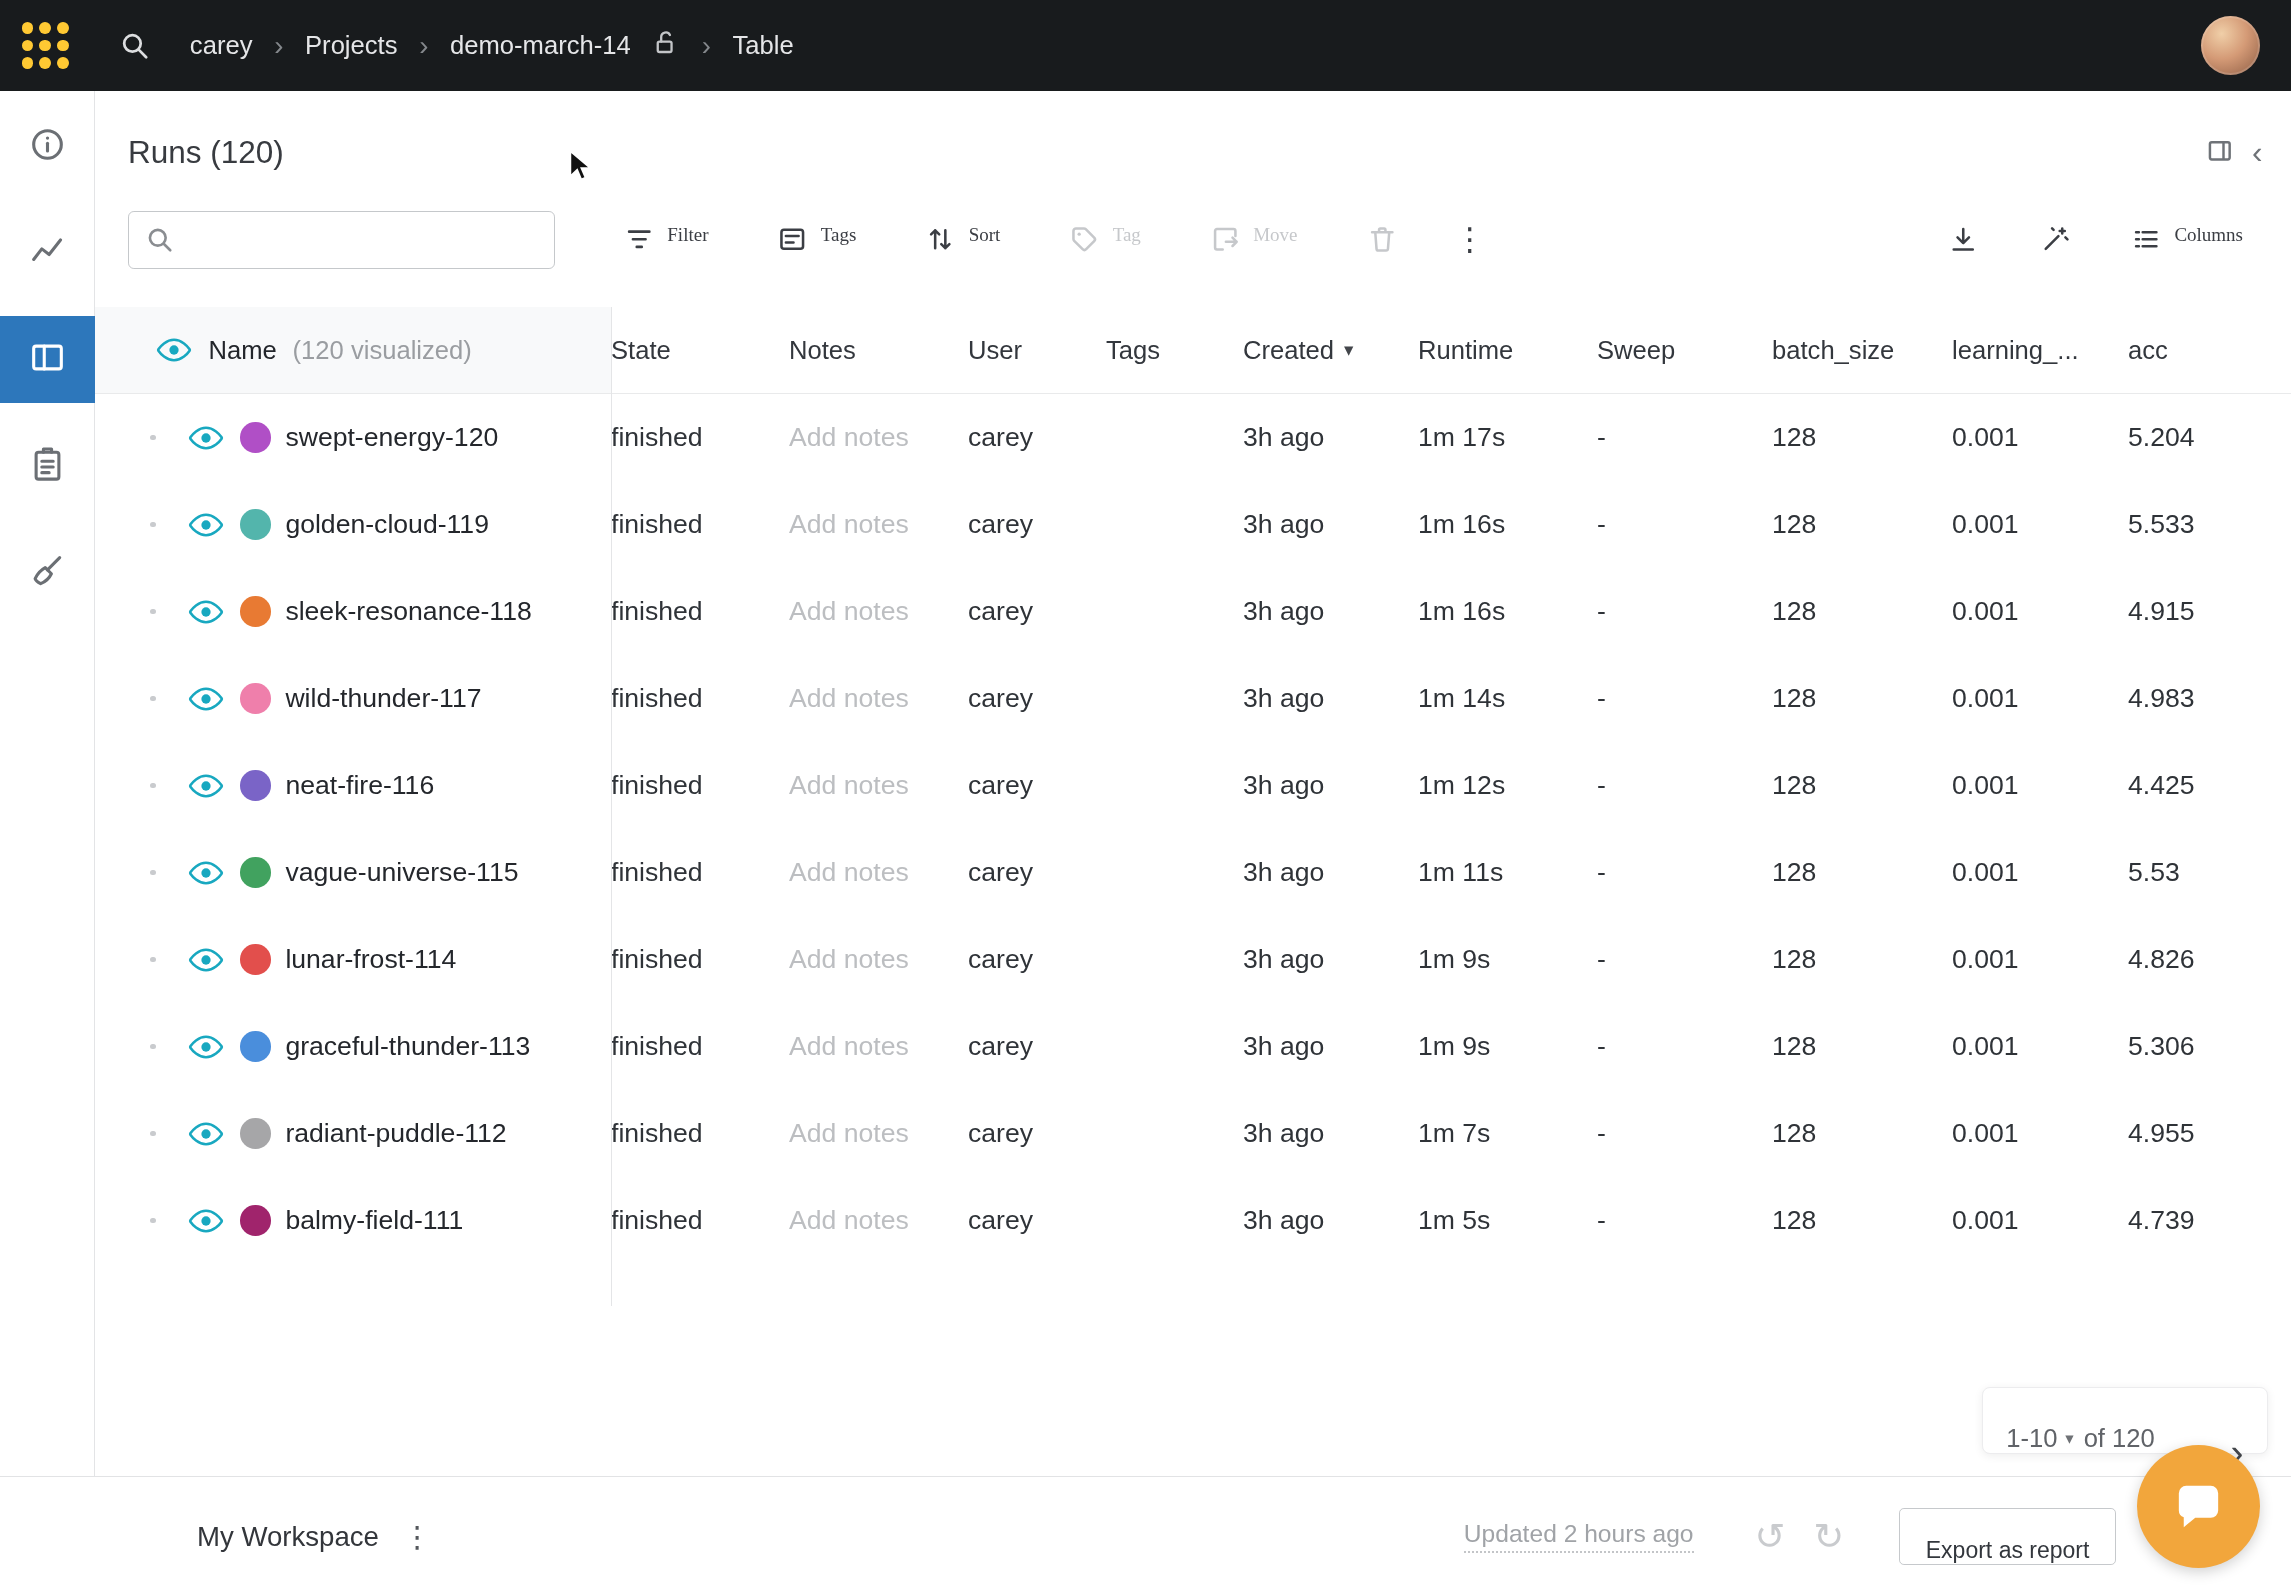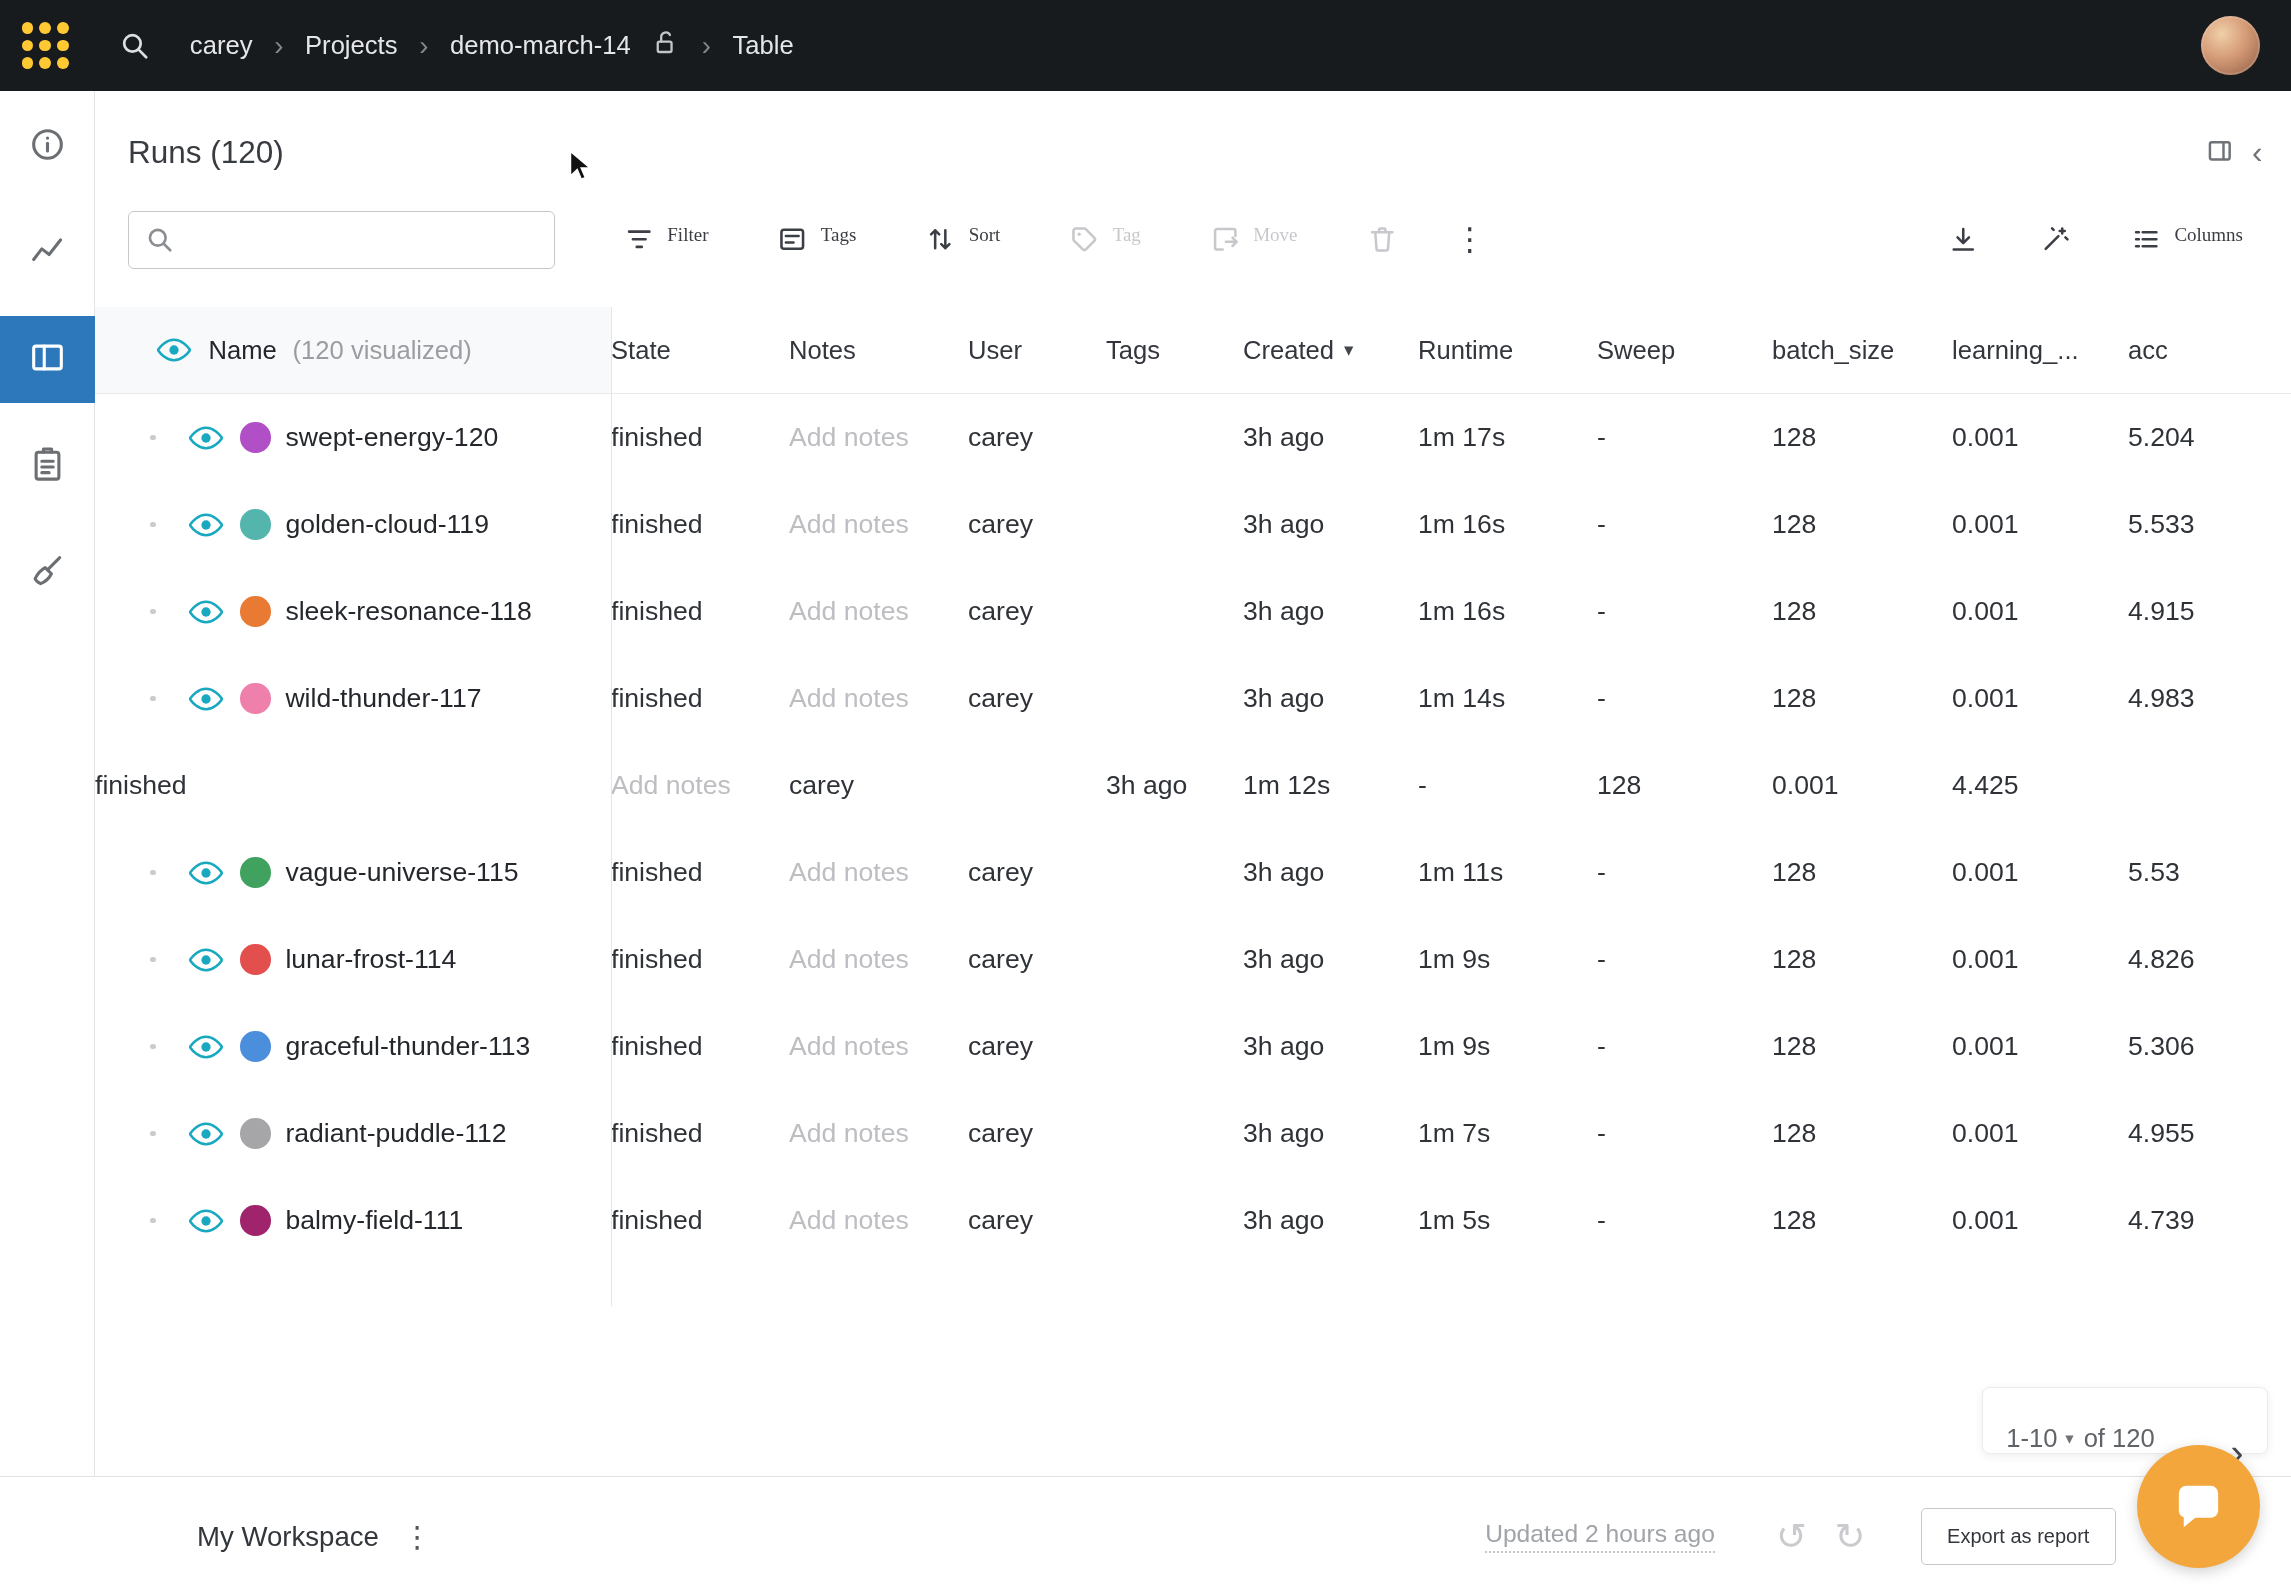--- a/index.html
+++ b/index.html
@@ -86,21 +86,21 @@
   
   .footer{height:120px;border-top:1px solid #e2e3e5;display:flex;align-items:center;
           padding:0 175px 0 197px;box-sizing:border-box;}
   .ws-label{font-size:27.6px;color:#33363b;}
   .ws-dots{margin-left:23.6px;font-size:29.6px;color:#54575c;cursor:pointer;}
   .updated{margin-left:auto;font-size:24.6px;color:#a0a3a7;border-bottom:2px dotted #c3c5c8;padding-bottom:3px;cursor:pointer;}
   .undo,.redo{font-size:37px;color:#c9cbce;cursor:default;}
   .undo{margin-left:61px;}
   .redo{margin-left:27.6px;}
   .export-btn{margin-left:55px;height:57px;border:1px solid #c6c9cc;border-radius:4.9px;background:#fff;
-              font-size:20px;color:#33373d;padding:0 25.6px;display:flex;align-items:center;cursor:pointer;font-family:inherit;}
+              font-size:23px;color:#33373d;padding:0 25.6px;display:flex;align-items:flex-end;cursor:pointer;font-family:inherit;}
 
   
   .chat{position:absolute;right:31.5px;bottom:27.6px;width:123px;height:123px;border-radius:50%;background:#f2a63c;
         display:flex;align-items:center;justify-content:center;box-shadow:0 3.9px 13.8px rgba(0,0,0,.18);cursor:pointer;border:none;}
   .chat svg{width:59px;height:59px;}
 
   
   .cursor{position:absolute;left:563px;top:148px;pointer-events:none;}
 </style>
 </head>
@@ -384,20 +384,31 @@
               <div class="cell">carey</div>
               <div class="cell"></div>
               <div class="cell">3h ago</div>
               <div class="cell">1m 14s</div>
               <div class="cell">-</div>
               <div class="cell">128</div>
               <div class="cell">0.001</div>
               <div class="cell">4.983</div>
             </div>
             <div class="trow grid-cols">
+              <div class="cell name-cell">
+                <span class="handle"></span>
+                <span class="eye">
+                  <svg class="eye-svg" viewBox="0 0 24 24">
+                    <path d="M12 5.2C6.8 5.2 2.9 9.6 1.6 11.5a.9.9 0 0 0 0 1C2.9 14.4 6.8 18.8 12 18.8s9.1-4.4 10.4-6.3a.9.9 0 0 0 0-1C21.1 9.6 17.2 5.2 12 5.2z"></path>
+                    <circle class="pupil" cx="12" cy="12" r="3.1"></circle>
+                  </svg>
+                </span>
+                <span class="run-dot" style="background: rgb(122, 100, 199);"></span>
+                <span class="run-name">neat-fire-116</span>
+              </div>
               <div class="cell">finished</div>
               <div class="cell notes">Add notes</div>
               <div class="cell">carey</div>
               <div class="cell"></div>
               <div class="cell">3h ago</div>
               <div class="cell">1m 12s</div>
               <div class="cell">-</div>
               <div class="cell">128</div>
               <div class="cell">0.001</div>
               <div class="cell">4.425</div>

